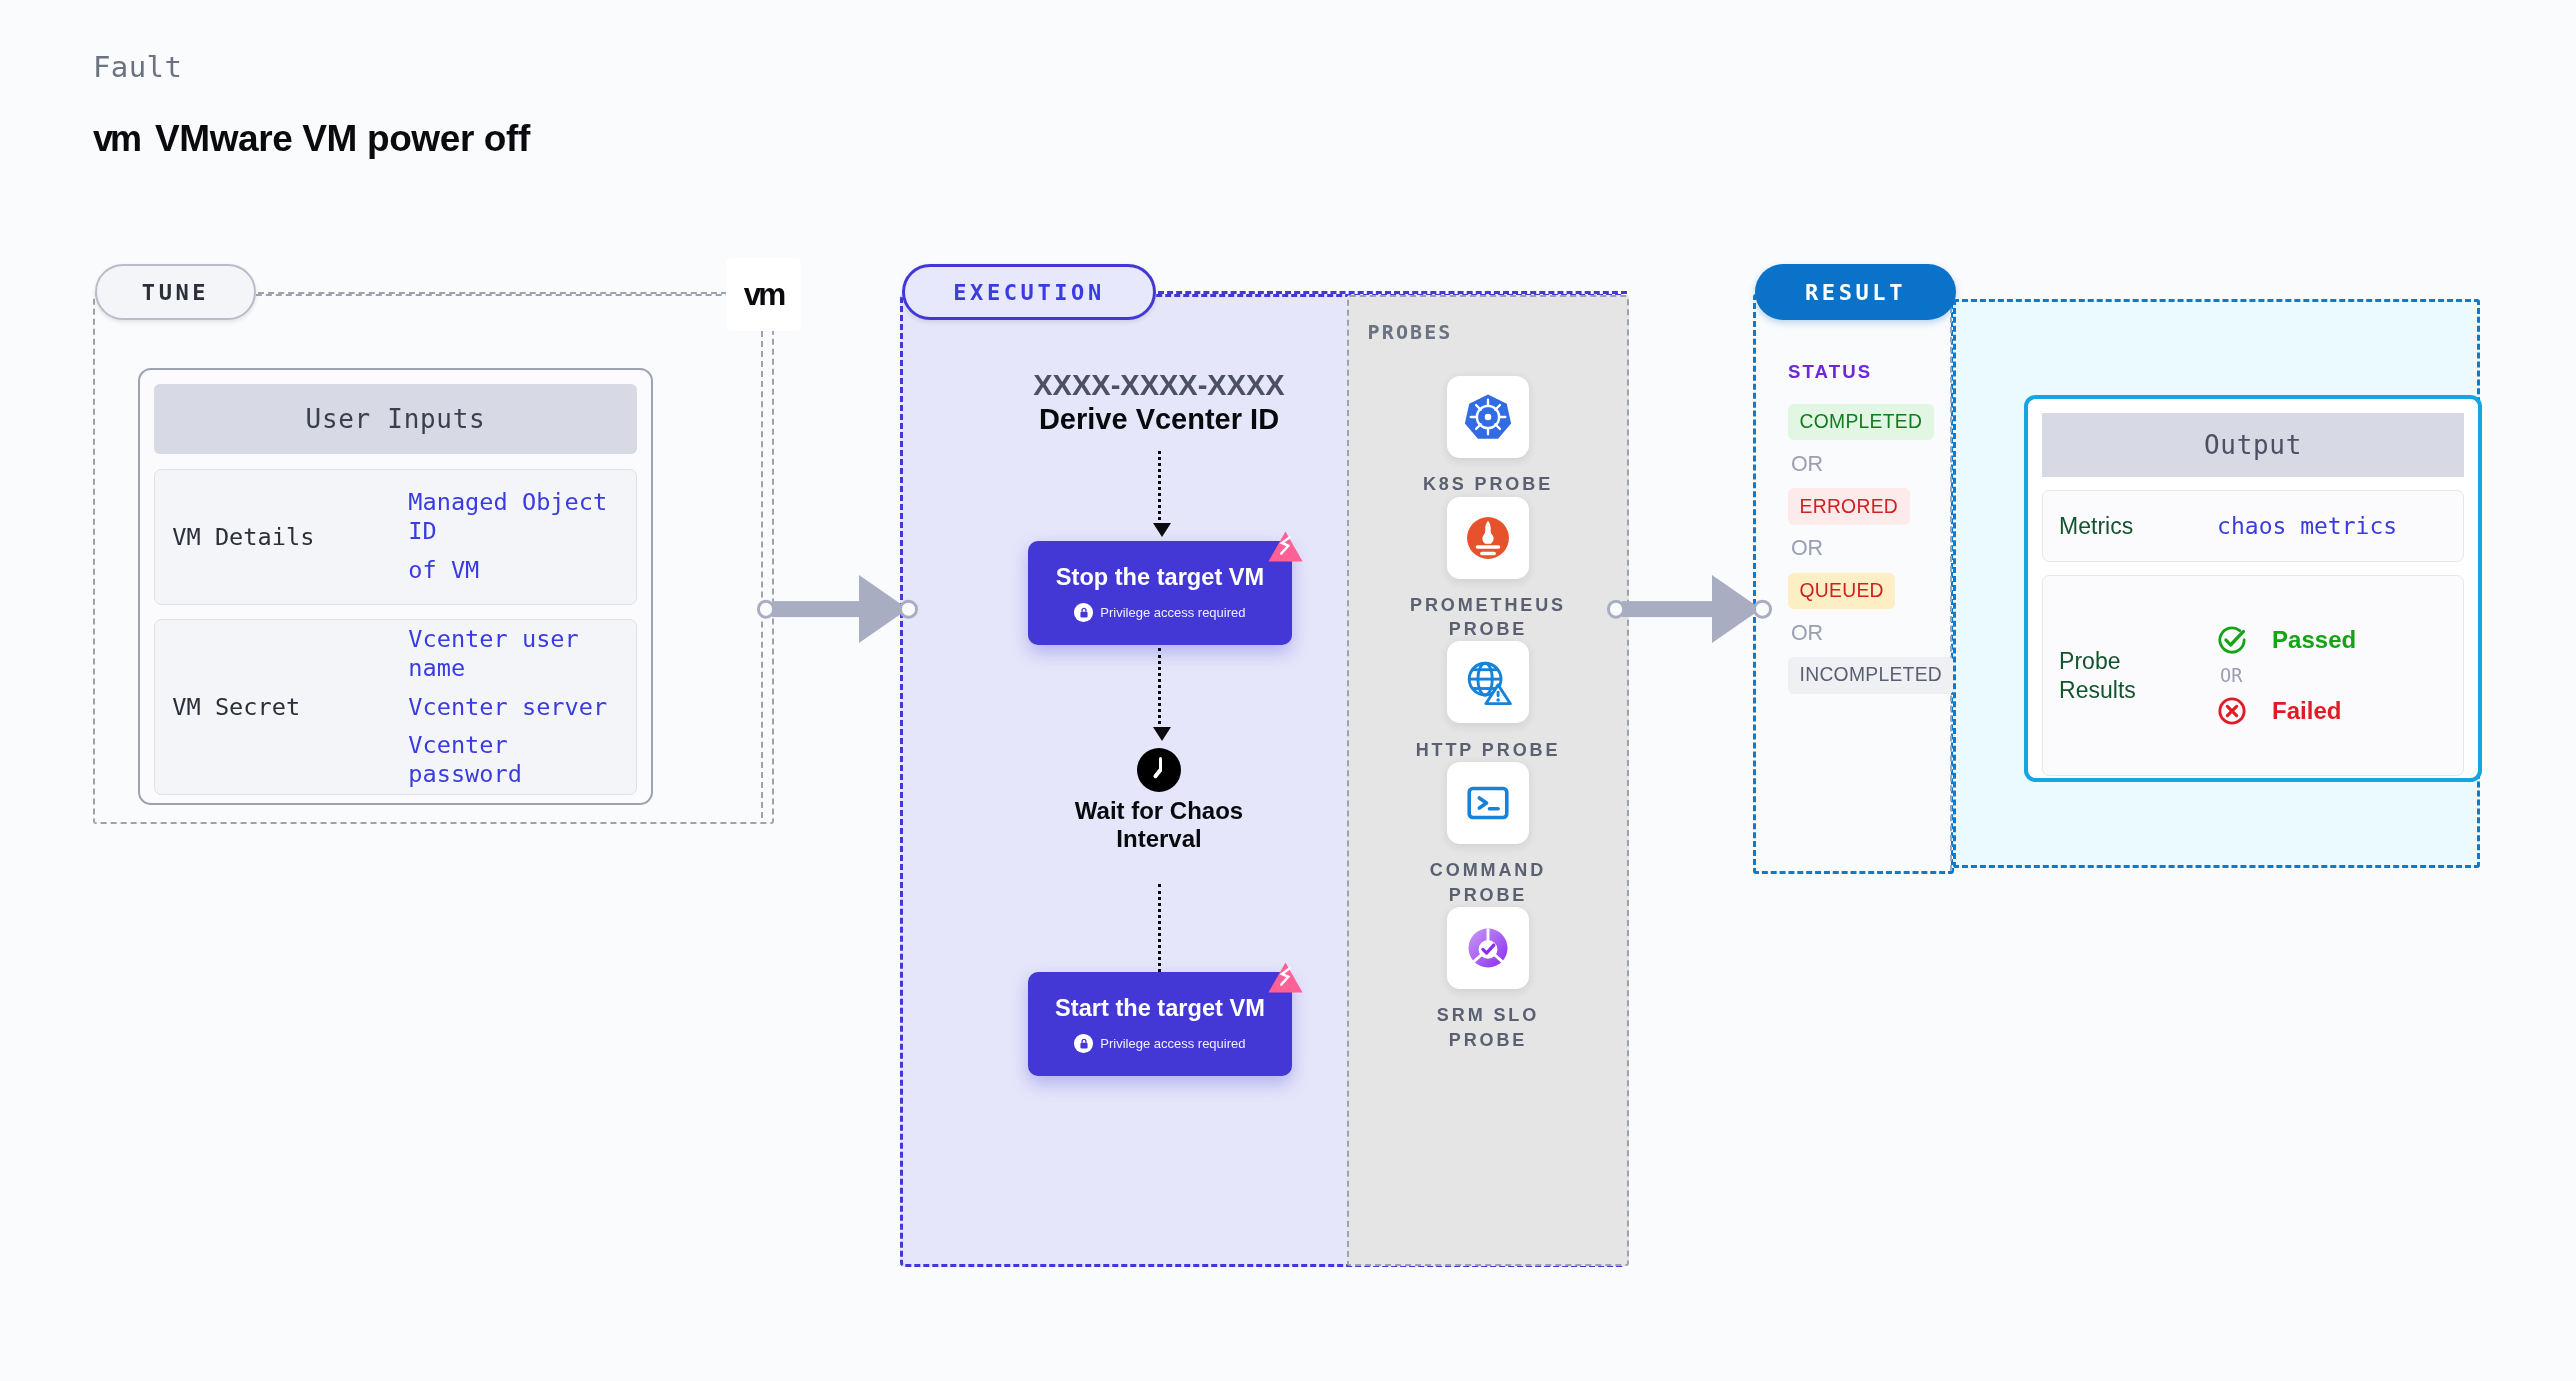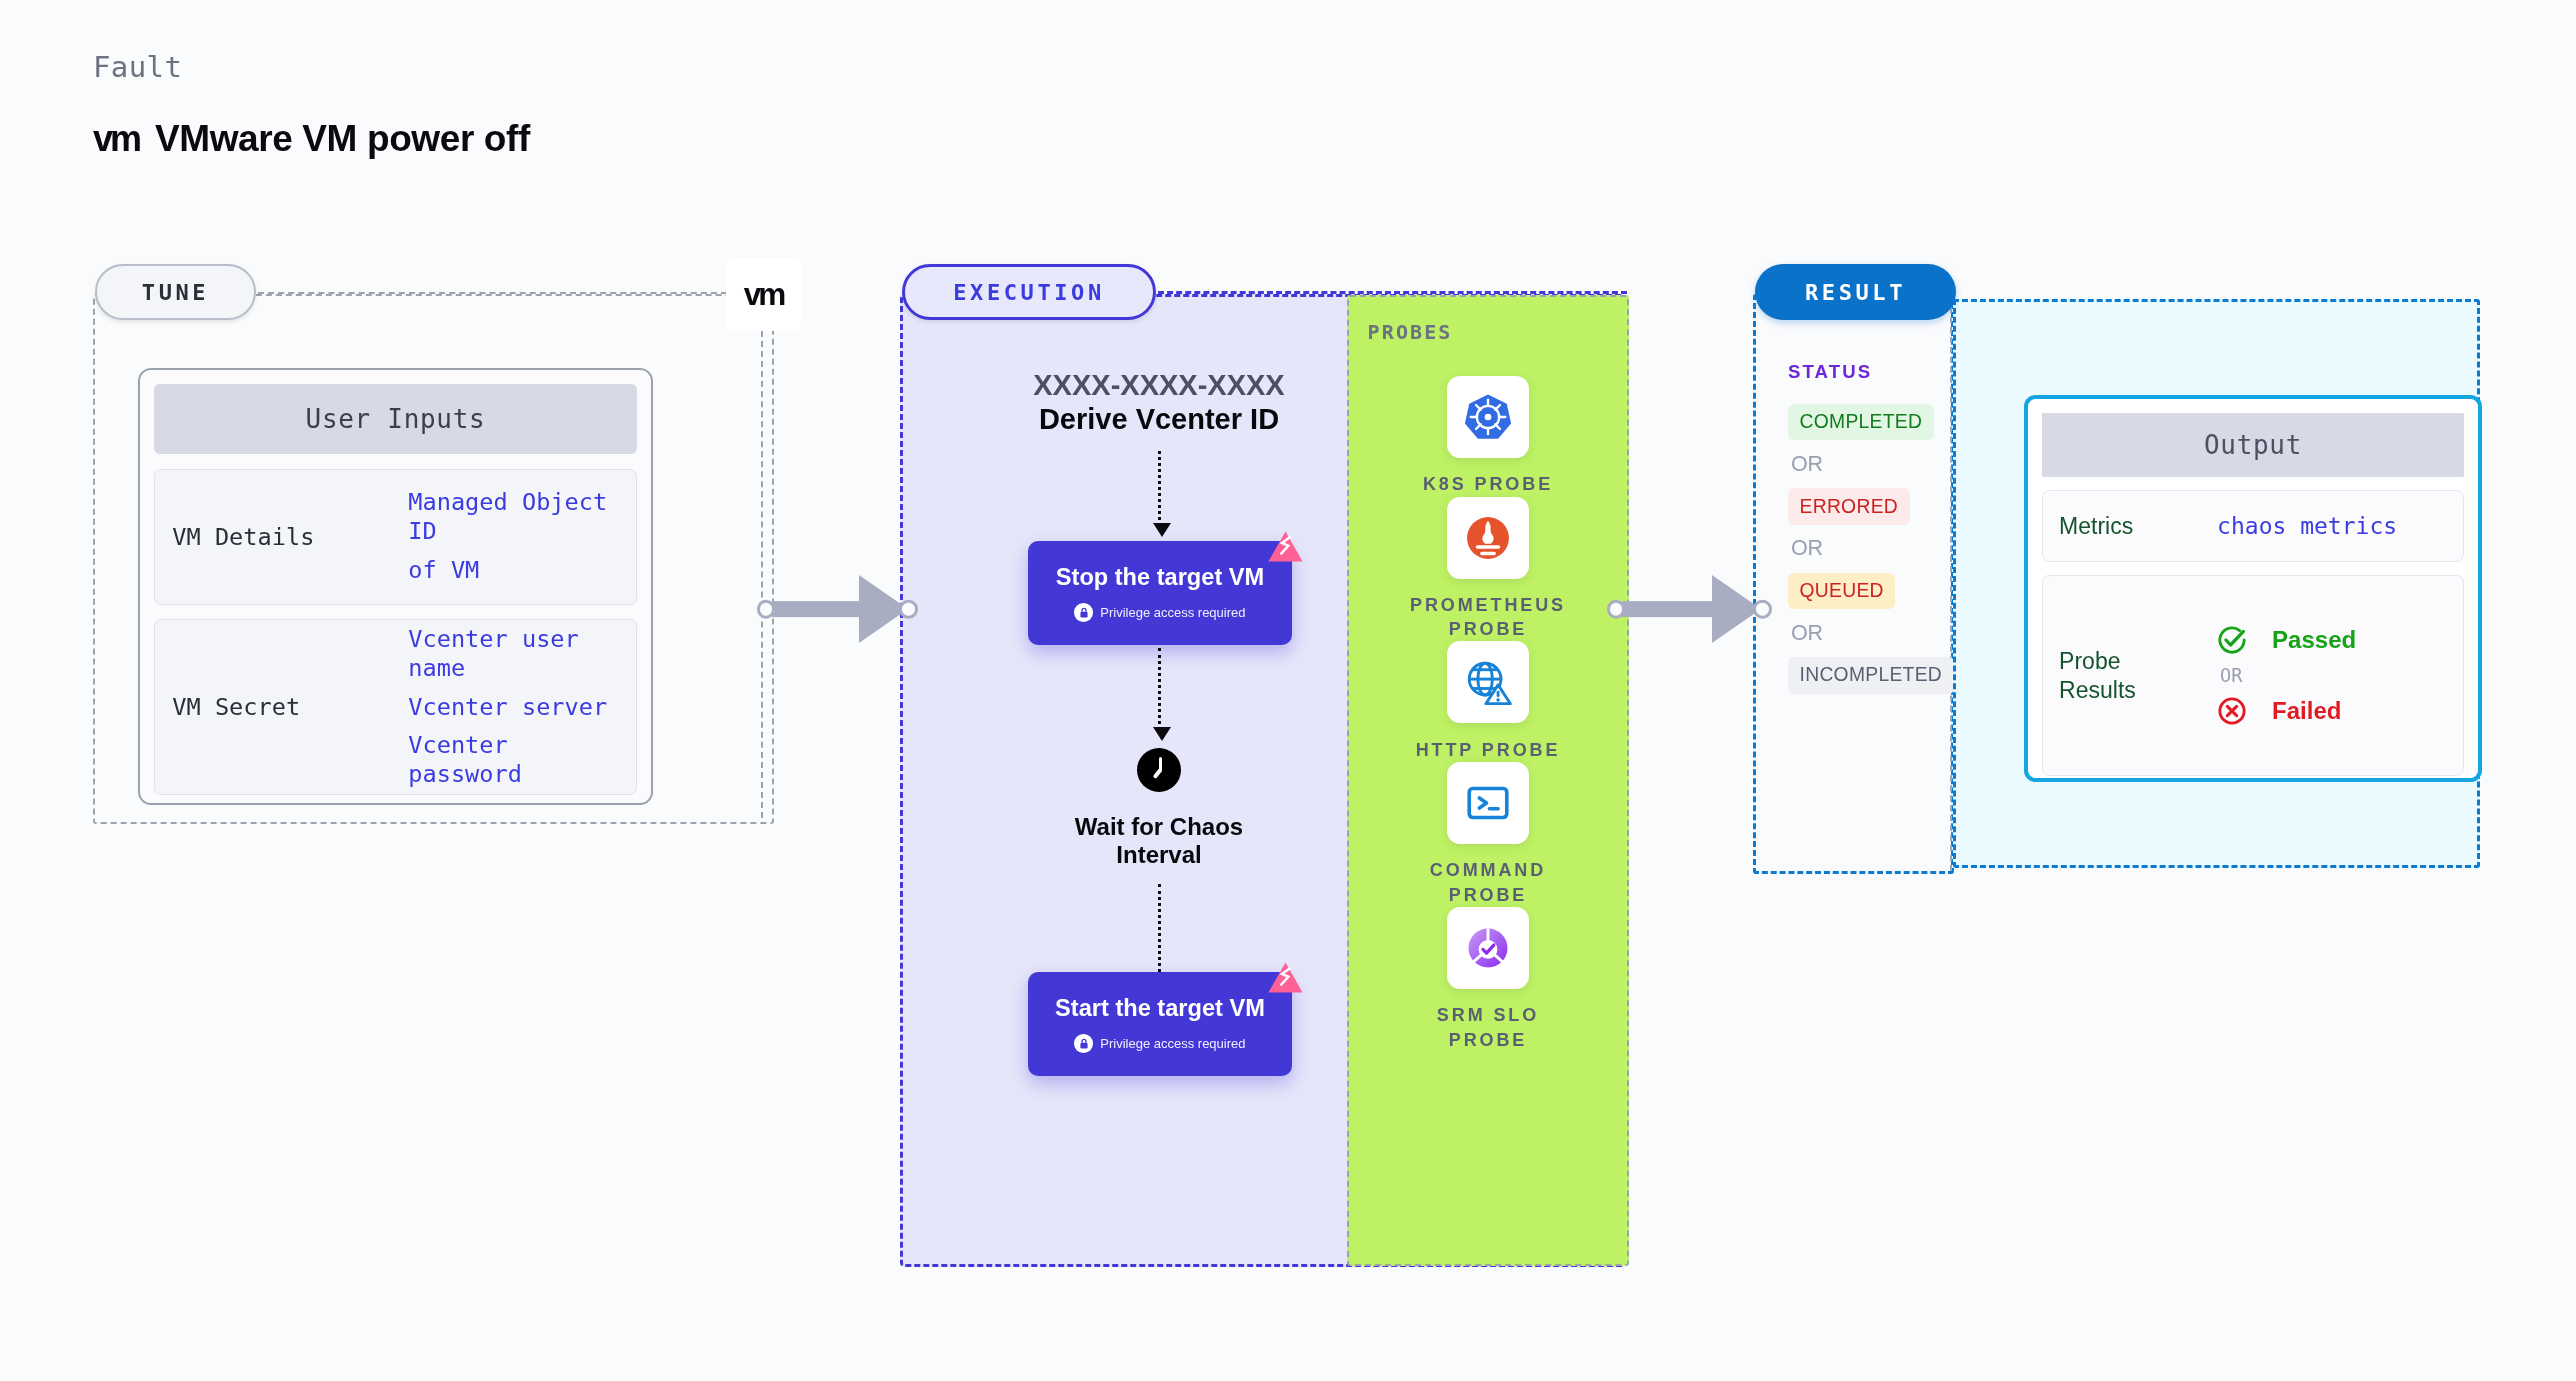--- a/index.html
+++ b/index.html
@@ -224,21 +224,21 @@
     position: absolute; left: 0; width: 512px; text-align: center;
     font-family: "Liberation Sans", sans-serif;
     font-weight: bold; font-size: 24px; color: #08090c;
     line-height: 1.18;
   }
 
   
   #probes-panel {
     position: absolute; left: 1347px; top: 295px;
     width: 282px; height: 971px;
-    background: #bef264;
+    background: #e5e5e5;
     border: 2.1px dashed #9ca3af; border-radius: 2.9px;
   }
   .probes-label {
     position: absolute; left: 18.6px; top: 23px;
     font-family: "DejaVu Sans Mono", monospace;
     font-weight: bold; font-size: 20px; color: #6b7280;
     letter-spacing: 2.1px;
   }
   .probe-list {
     position: absolute; left: 0; top: 79px; width: 100%;
@@ -416,21 +416,21 @@
             <path d="M4.3 6.6 V4.6 a2.7 2.7 0 0 1 5.4 0 V6.6" stroke="#4338d6" stroke-width="1.9" fill="none"></path>
           </svg>
         </span>
         <span>Privilege access required</span>
       </div>
     </div>
 
     <div class="dotted-arrow" style="left:255px; top:351px; height:82px;"></div>
 
     <div class="clock-icon" style="left:234px; top:451px;"></div>
-    <div class="wait-label" style="top:516px;text-align:center;">
+    <div class="wait-label" style="top:500px;text-align:center;">
       <div>Wait for Chaos</div>
       <div>Interval</div>
     </div>
 
     <div class="dotted-arrow" style="left:255px; top:587px; height:100px;"></div>
 
     <div class="action-box" style="left:125px; top:675px;">
       <svg class="litmus-corner" viewBox="0 0 52 46">
         <path d="M26 2 L50 44 L2 44 Z" fill="#ff6096"></path>
         <path d="M20 33 L30 22 L21 18 L32 10" stroke="#ffffff" stroke-width="3.4" fill="none" stroke-linecap="round"></path>

